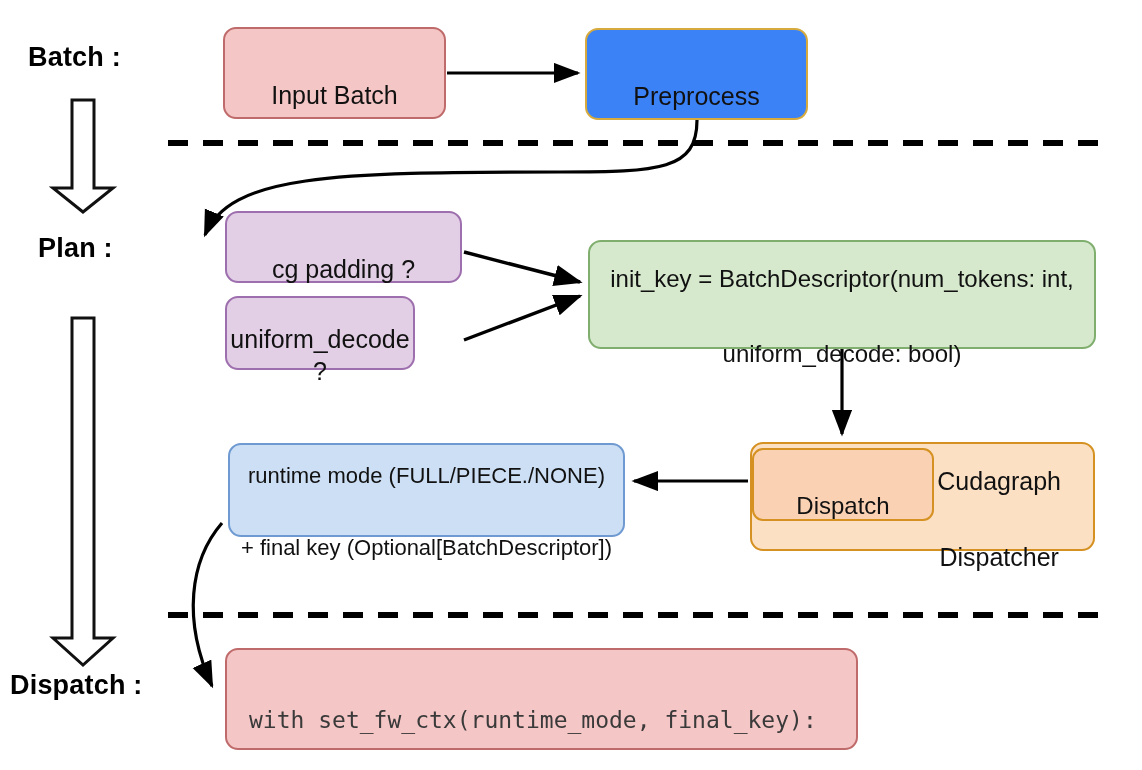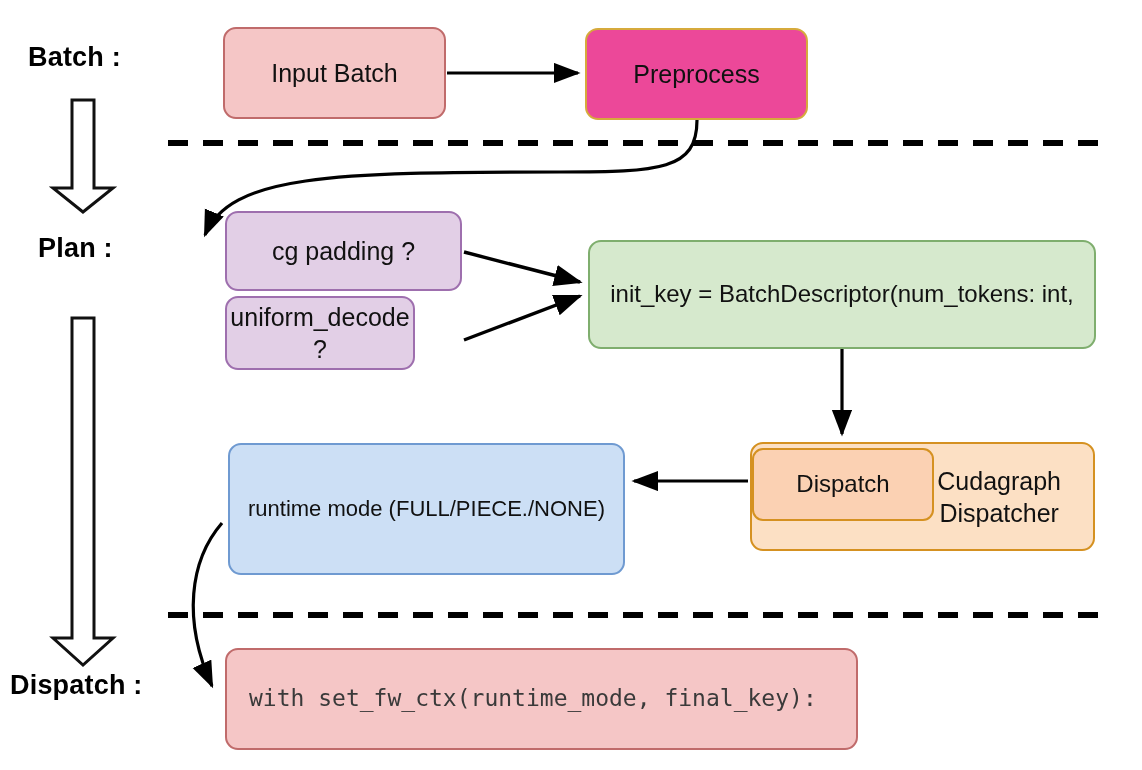--- a/index.html
+++ b/index.html
@@ -5,38 +5,38 @@
   html,body{margin:0;padding:0;background:#ffffff;}
   body{width:1142px;height:770px;position:relative;overflow:hidden;
        font-family:"Liberation Sans",sans-serif;color:#111111;}
   #canvas{position:absolute;left:0;top:0;width:1142px;height:770px;}
 
   .stage-label{position:absolute;font-weight:bold;font-size:27px;color:#000;
                letter-spacing:0.2px;white-space:nowrap;}
 
   .node{position:absolute;box-sizing:border-box;display:flex;align-items:center;
         justify-content:center;text-align:center;line-height:1.28;}
-  .node span{display:block;}
+  .node span{display:block;margin-top:44px;}
 
   
   .t-red    {background:#f5c6c6;border:2px solid #c06b6b;}
-  .t-yellow {background:#ec4899;border:2px solid #d6aa3c;}
+  .t-yellow {background:#3b82f6;border:2px solid #d6aa3c;}
   .t-purple {background:#e2cfe6;border:2px solid #9e6fae;}
   .t-green  {background:#d6e9cd;border:2px solid #7fae6e;}
   .t-blue   {background:#ccdff5;border:2px solid #6f9ad1;}
   .t-orange-outer{background:#fce0c4;border:2px solid #d59121;}
   .t-orange-inner{background:#fbd1b3;border:2px solid #d59121;}
 
   #inputBatch {left:223px;top:27px;width:223px;height:92px;border-radius:13px;font-size:25px;}
   #preprocess {left:585px;top:28px;width:223px;height:92px;border-radius:13px;font-size:25px;}
-  #cgPadding  {left:225px;top:211px;width:237px;height:80px;border-radius:13px;font-size:25px;}
+  #cgPadding  {left:225px;top:211px;width:237px;height:72px;border-radius:13px;font-size:25px;}
   #uniformDec {left:225px;top:296px;width:190px;height:74px;border-radius:13px;font-size:25px;}
   #initKey    {left:588px;top:240px;width:508px;height:109px;border-radius:13px;font-size:24px;
                padding:0 12px;}
-  #runtimeMode{left:228px;top:443px;width:397px;height:132px;border-radius:13px;font-size:22px;}
+  #runtimeMode{left:228px;top:443px;width:397px;height:94px;border-radius:13px;font-size:22px;}
   #cudaDisp   {left:750px;top:442px;width:345px;height:109px;border-radius:13px;font-size:25px;
                justify-content:flex-end;padding-right:32px;}
   #dispatch   {left:752px;top:448px;width:182px;height:73px;border-radius:11px;font-size:24px;}
   #codeBox    {left:225px;top:648px;width:633px;height:102px;border-radius:13px;
                font-family:"DejaVu Sans Mono","Liberation Mono",monospace;
                font-size:23px;color:#3a3a3a;justify-content:flex-start;text-align:left;
                padding-left:22px;line-height:1.35;}
   #codeBox .code-line{white-space:pre;display:block;}
 
   .lbl-input  {left:28px;top:42px;}
@@ -90,26 +90,28 @@
   <span>cg padding ?</span>
 </div>
 
 <div class="node t-purple" id="uniformDec">
   <span>uniform_decode ?</span>
 </div>
 
 <div class="node t-green" id="initKey">
   <div>
     <span>init_key = BatchDescriptor(num_tokens: int,</span>
+    <span>uniform_decode: bool)</span>
   </div>
 </div>
 
 <div class="node t-blue" id="runtimeMode">
   <div>
     <span>runtime mode (FULL/PIECE./NONE)</span>
+    <span>+ final key (Optional[BatchDescriptor])</span>
   </div>
 </div>
 
 <div class="node t-orange-outer" id="cudaDisp">
   <div>
     <span>Cudagraph</span>
     <span>Dispatcher</span>
   </div>
 </div>
 

